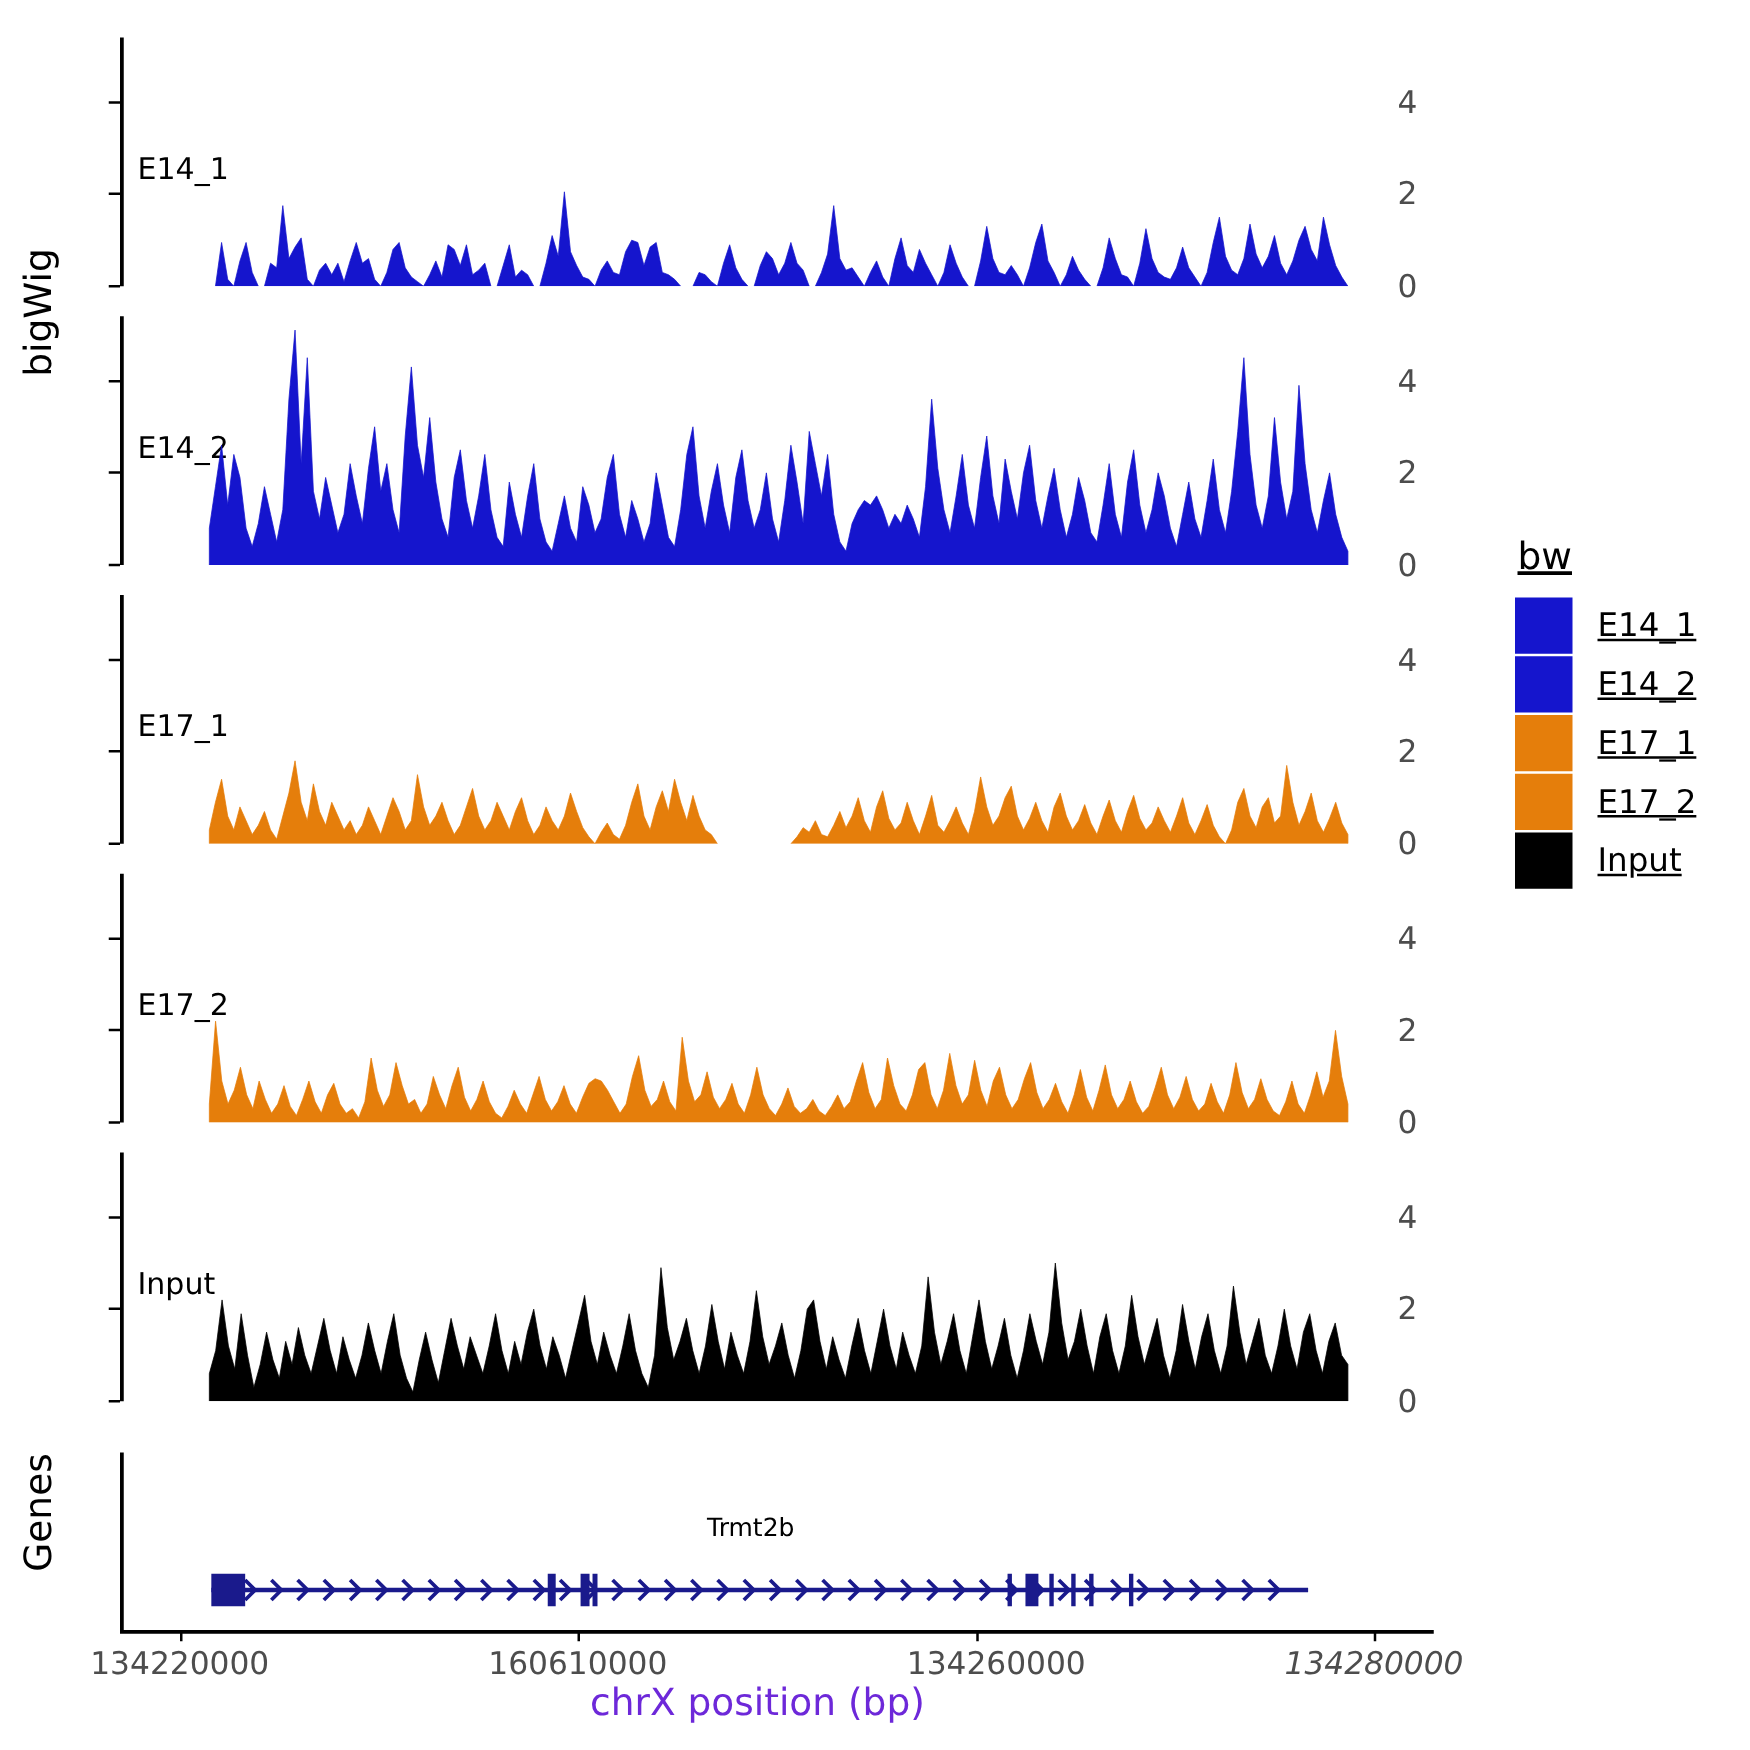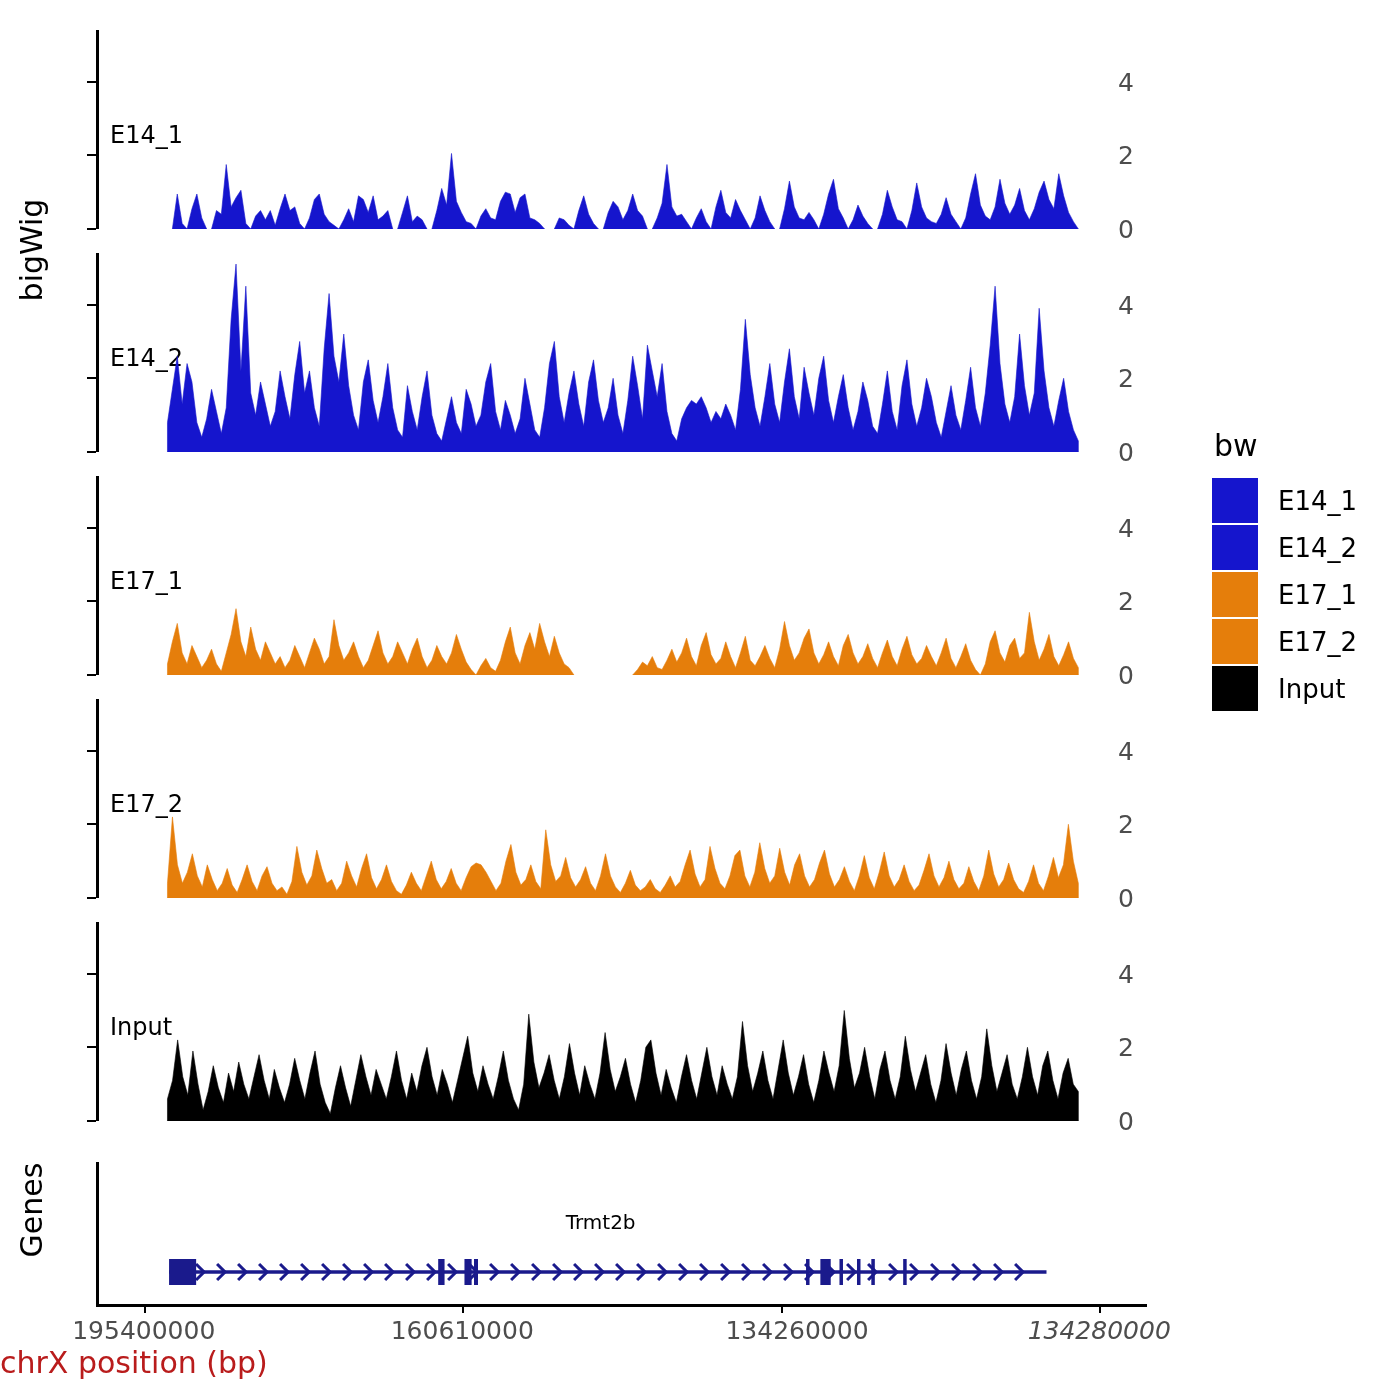--- a/index.html
+++ b/index.html
@@ -7,22 +7,22 @@
        font-family:"DejaVu Sans","Liberation Sans",sans-serif;color:#000;}
   .root{position:absolute;inset:0;}
 
   
   .ylab-bigwig{position:absolute;left:14px;top:390px;width:280px;
       transform:rotate(-90deg);transform-origin:left top;
       font-size:30px;text-align:center;color:#000;letter-spacing:0px;}
   .ylab-genes{position:absolute;left:14px;top:1270px;width:120px;
       transform:rotate(-90deg);transform-origin:left top;
       font-size:30px;text-align:center;color:#000;}
-  .xlab{position:absolute;left:0;top:1345px;width:1180px;
-      font-size:30px;color:#b91c1c;}
+  .xlab{position:absolute;left:0;top:1345px;width:1180px;text-align:center;
+      font-size:30px;color:#6d28d9;padding-left:16px;}
 
   
   .panel{position:absolute;left:96px;}
   .axisline{position:absolute;left:0;top:0;width:3px;background:#000;}
   .tick{position:absolute;left:-9px;width:9px;height:2px;background:#000;}
   .ticklab{position:absolute;right:104%;transform:translateY(-50%);
       font-size:25px;color:#4d4d4d;white-space:nowrap;}
   .tracklab{position:absolute;font-size:24px;color:#000;white-space:nowrap;}
   .plotarea{position:absolute;left:3px;top:0;overflow:hidden;}
   .plotarea svg{display:block;}
@@ -30,21 +30,21 @@
   
   .xaxis-line{position:absolute;left:96px;top:1304px;width:1051px;height:3px;background:#000;}
   .xtick{position:absolute;top:1304px;width:2px;height:9px;background:#000;}
   .xticklab{position:absolute;top:1316px;transform:translateX(-50%);
       font-size:25px;color:#4d4d4d;white-space:nowrap;}
 
   
   .gene-name{position:absolute;font-size:20px;color:#000;transform:translateX(-50%);}
 
   
-  .legend{position:absolute;left:1212px;top:428px;}
+  .legend{position:absolute;left:1212px;top:428px;text-decoration:underline;}
   .legend-title{font-size:30px;color:#000;margin:0 0 14px 2px;}
   .legend-row{display:flex;align-items:center;height:47px;}
   .swatch{width:46px;height:45px;flex:0 0 auto;}
   .legend-label{font-size:26px;color:#000;margin-left:20px;white-space:nowrap;}
 </style>
 </head>
 <body>
 
 <div class="root">
 
@@ -185,21 +185,21 @@
             <rect x="804.1742424242424" y="97" width="3.5" height="26" fill="#1a1a8c"></rect>
           </svg>
         </div>
         <div class="gene-name" style="left: 504.614px; top: 48px;">Trmt2b</div>
       </div>
     </div>
 
   <div class="xaxis-line"></div>
   <div id="xticks">
       <div class="xtick" style="left: 143.773px;"></div>
-      <div class="xticklab" style="left: 143.773px;">195400000</div>
+      <div class="xticklab" style="left: 143.773px;">134220000</div>
       <div class="xtick" style="left: 462.258px;"></div>
       <div class="xticklab" style="left: 462.258px;">160610000</div>
       <div class="xtick" style="left: 780.742px;"></div>
       <div class="xticklab" style="left: 797px;">134260000</div>
       <div class="xtick" style="left: 1099.23px;"></div>
       <div class="xticklab" style="left: 1099.23px; font-style: italic;">134280000</div>
     </div>
   <div class="xlab">chrX position (bp)</div>
 
   <div class="legend">

